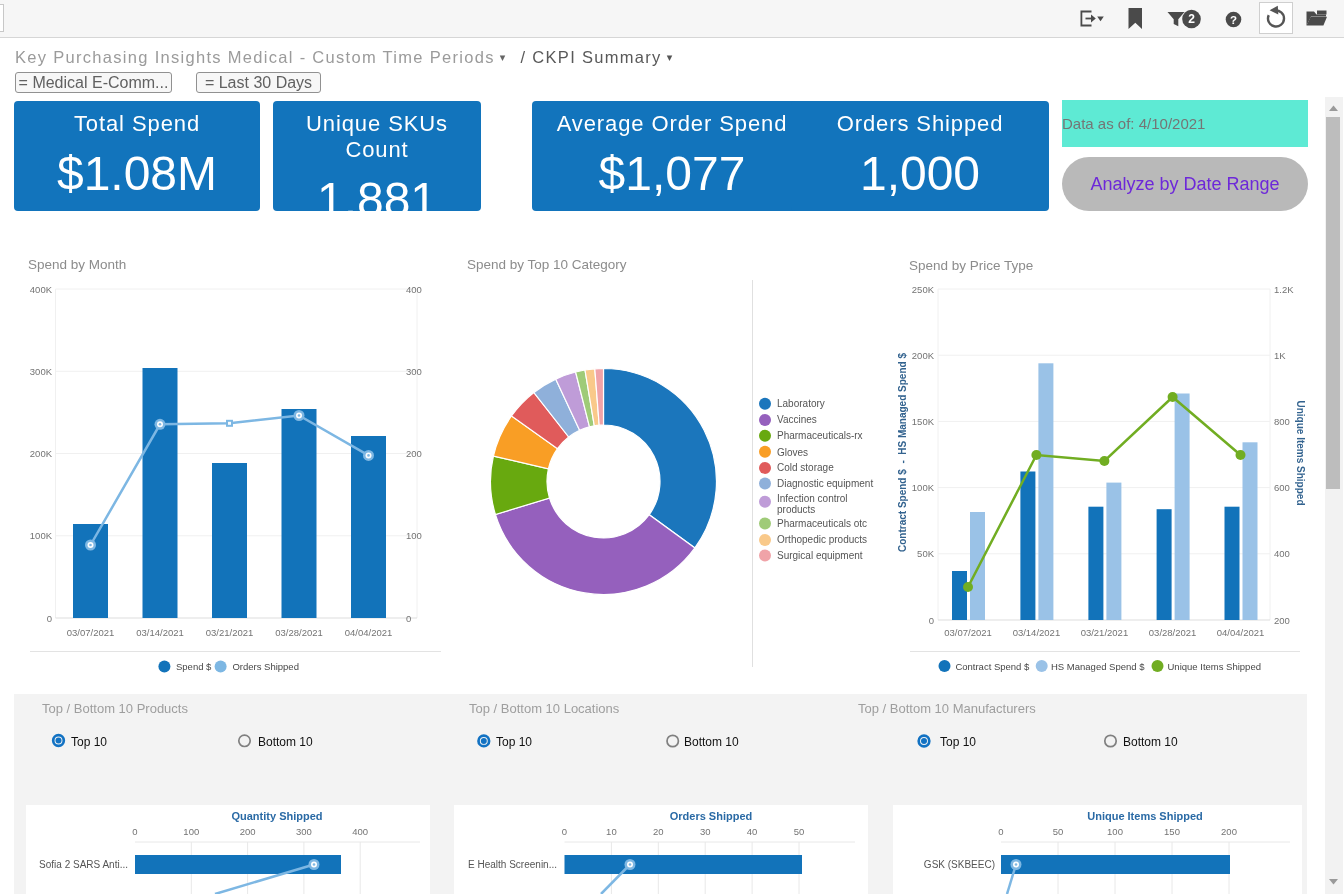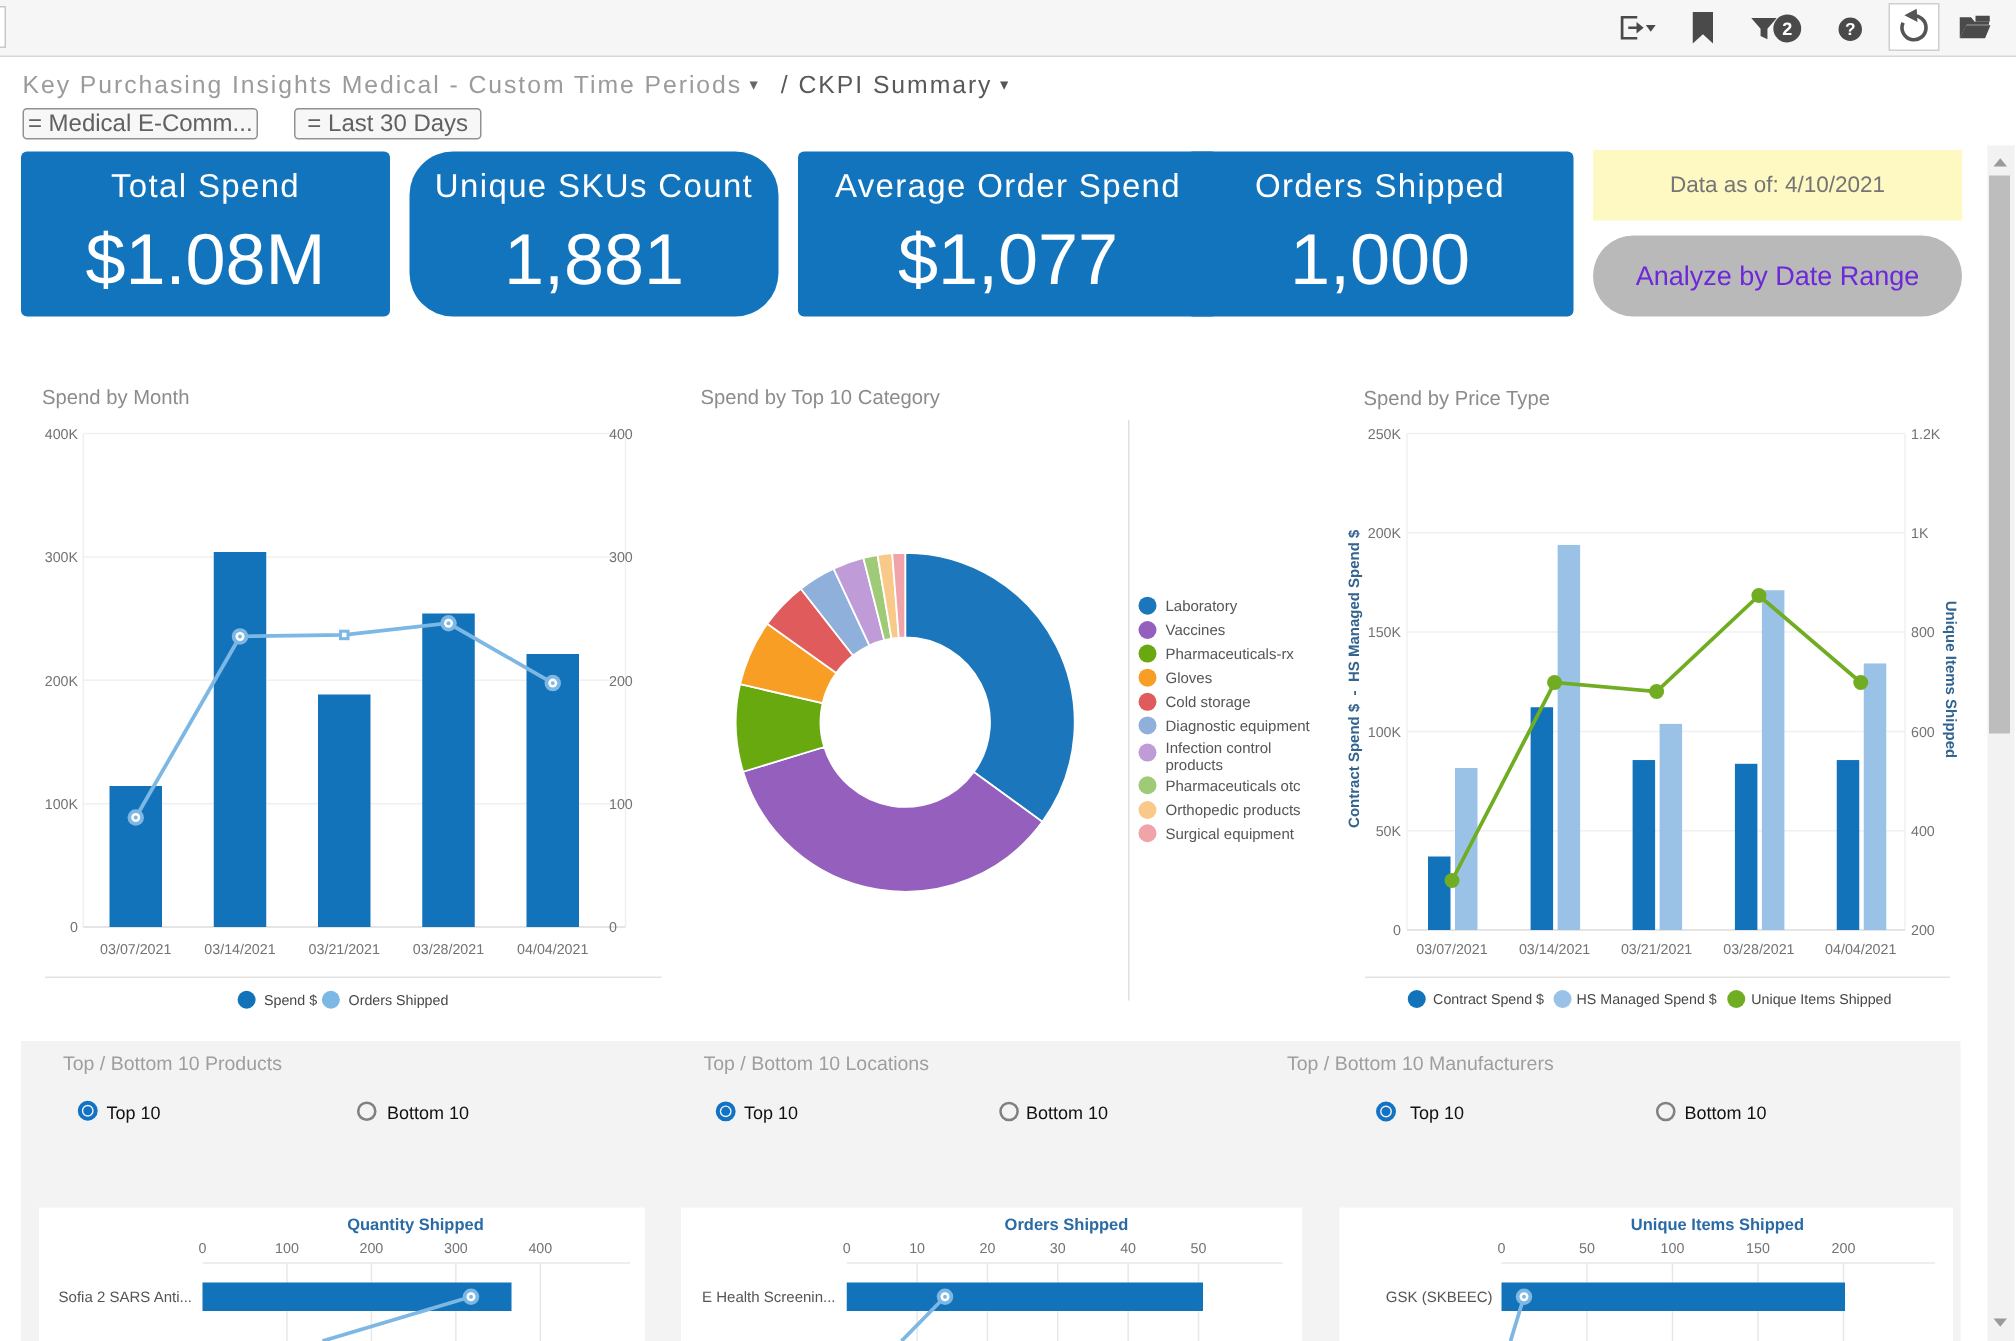--- a/index.html
+++ b/index.html
@@ -41,34 +41,34 @@
 
 <div class="abs" style="left:15px;top:48px;font-size:16.5px;letter-spacing:1.3px;color:#9b9b9b;white-space:nowrap;">Key Purchasing Insights Medical - Custom Time Periods<span style="font-size:11px;color:#666;vertical-align:2px;margin-left:5px;">▾</span><span style="color:#595959;margin-left:14px;">/ CKPI Summary<span style="font-size:11px;color:#555;vertical-align:2px;margin-left:5px;">▾</span></span></div>
 
 <div class="chip" style="left:15px;width:157px;">= Medical E-Comm...</div>
 <div class="chip" style="left:196px;width:125px;">= Last 30 Days</div>
 
 <div class="kpi" style="left:14px;width:246px;">
     <div class="t">Total Spend</div>
     <div class="v">$1.08M</div>
   </div>
-<div class="kpi" style="left:273px;width:246px;border-radius:29px;">
+<div class="kpi" style="left:273px;width:208px;">
     <div class="t">Unique SKUs Count</div>
     <div class="v">1,881</div>
   </div>
 <div class="kpi" style="left:532px;width:280px;">
     <div class="t">Average Order Spend</div>
     <div class="v">$1,077</div>
   </div>
 <div class="kpi" style="left:791px;width:258px;">
     <div class="t">Orders Shipped</div>
     <div class="v">1,000</div>
   </div>
 
-<div class="abs" style="left:1062px;top:100px;width:246px;height:47px;background:#fef9c3;color:#757575;font-size:15px;text-align:center;line-height:47px;">Data as of: 4/10/2021</div>
+<div class="abs" style="left:1062px;top:100px;width:246px;height:47px;background:#5eead4;color:#757575;font-size:15px;text-align:left;line-height:47px;">Data as of: 4/10/2021</div>
 <div class="abs" style="left:1062px;top:157px;width:246px;height:54px;background:#b9b9b9;border-radius:27px;color:#6d28d9;font-size:18px;text-align:center;line-height:54px;">Analyze by Date Range</div>
 
 <svg class="abs" style="left:0;top:240px" width="450" height="440" viewBox="0 240 450 440">
   <text x="28" y="269" font-size="13.5" fill="#8c8c8c">Spend by Month</text>
   <g stroke="#f0f0f0">
     <line x1="55.5" y1="289" x2="417" y2="289"></line>
     <line x1="55.5" y1="371.3" x2="417" y2="371.3"></line>
     <line x1="55.5" y1="453.5" x2="417" y2="453.5"></line>
     <line x1="55.5" y1="535.8" x2="417" y2="535.8"></line>
     <line x1="55.5" y1="289" x2="55.5" y2="618"></line>

